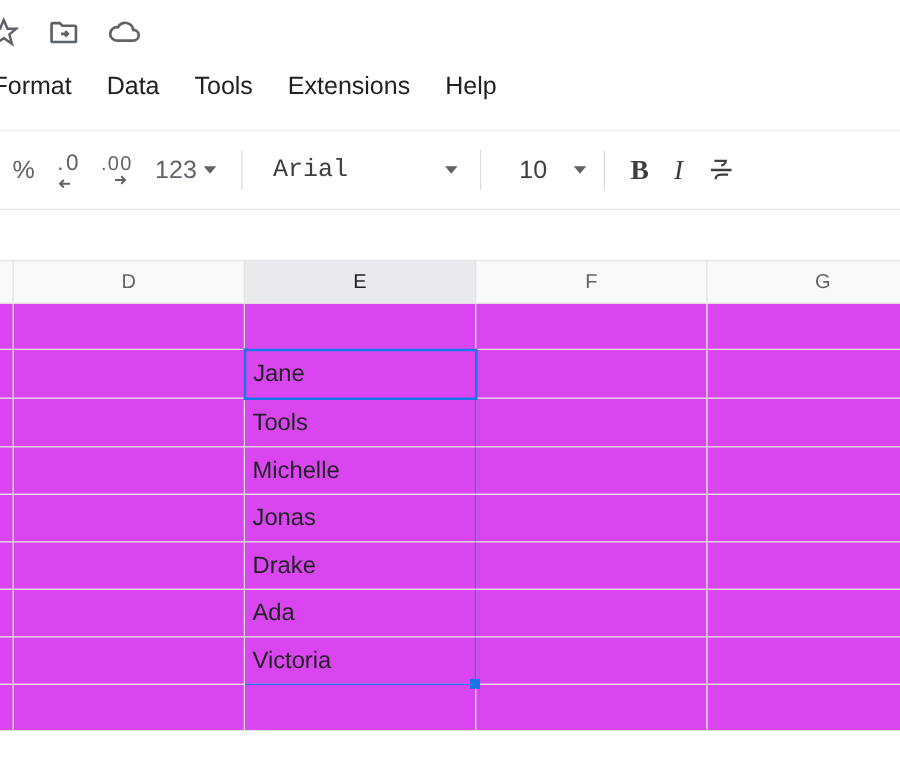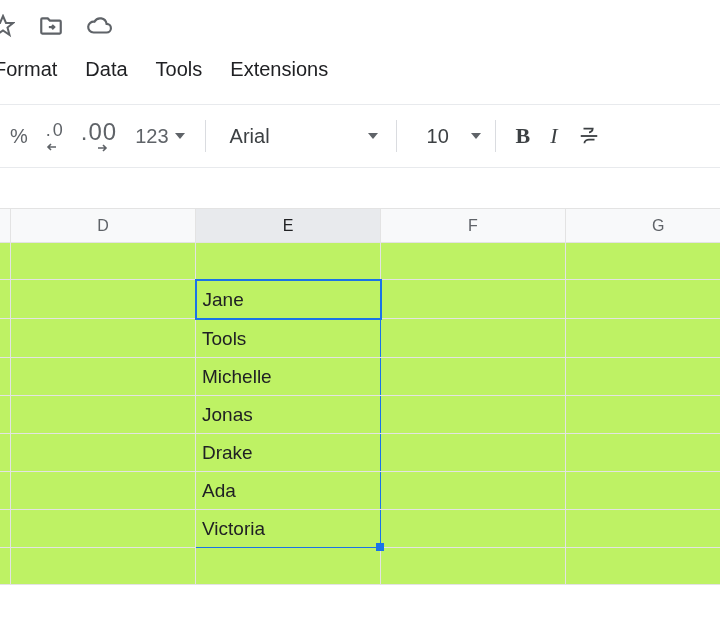--- a/index.html
+++ b/index.html
@@ -67,21 +67,21 @@
   }
   .tool.small { padding:0 8px; font-size:18px;}
   .sep {
     width:1px; height:32px; background:#dadce0;
     margin:0 10px;
   }
   .tool svg { display:block; }
   .font-sel {
     display:flex; align-items:center; justify-content:space-between;
     width:170px; padding:0 8px 0 14px;
-    color:#3c4043; font-size:20px;
+    color:#3c4043; font-size:20px;font-family:Liberation Mono, monospace;
   }
   .size-sel {
     display:flex; align-items:center; justify-content:space-between;
     width:78px; padding:0 4px 0 20px;
     color:#3c4043; font-size:20px;
   }
   .caret { width:0; height:0; border-left:5px solid transparent; border-right:5px solid transparent; border-top:6px solid #5f6368; }
   .bold { font-weight:700; font-size:22px; color:#3c4043; font-family:"Times New Roman",serif;}
   .italic { font-style:italic; font-size:22px; color:#3c4043; font-family:"Times New Roman",serif;}
   .strike { font-size:22px; color:#3c4043; font-family:"Times New Roman",serif; }
@@ -108,21 +108,21 @@
     color:#5f6368;
     font-weight:400;
     font-size:16px;
     height:34px;
   }
   table.grid th.sel {
     background:#e8eaed;
     color:#202124;
   }
   table.grid td {
-    background:#bef264;
+    background:#d946ef;
   }
   
   td.selcell {
     background:#e7effd;
     border-left:1px solid #c6d6f5;
     border-right:1px solid #c6d6f5;
     border-top:1px solid #c6d6f5;
     border-bottom:1px solid #c6d6f5;
   }
   td.selcell .cellval{
@@ -180,34 +180,35 @@
         <path d="M7 18a5 5 0 1 1 .8-9.94A6 6 0 0 1 19 10a4 4 0 0 1 0 8H7z"></path>
       </svg>
   </span>
 </div>
 
 <div class="menubar">
   <span class="menuitem first">Format</span>
   <span class="menuitem">Data</span>
   <span class="menuitem">Tools</span>
   <span class="menuitem">Extensions</span>
+  <span class="menuitem">Help</span>
 </div>
 
 <div class="toolbar-wrap">
   <div class="tool">%</div>
 
   <div class="tool small" style="flex-direction:column;gap:0;line-height:1">
     <span style="font-size:18px;letter-spacing:2px">.0<sub style="font-size:10px"></sub></span>
     <svg width="18" height="8" viewBox="0 0 18 8">
         <path d="M10 4H2M5 1L2 4l3 3" stroke="#5f6368" stroke-width="1.6" fill="none"></path>
       </svg>
   </div>
 
   <div class="tool small" style="flex-direction:column;gap:0;line-height:1">
-    <span style="font-size:24px;letter-spacing:1px">.00</span>
+    <span style="font-size:16px;letter-spacing:1px">.00</span>
     <svg width="18" height="8" viewBox="0 0 18 8">
         <path d="M8 4h8M13 1l3 3-3 3" stroke="#5f6368" stroke-width="1.6" fill="none"></path>
       </svg>
   </div>
 
   <div class="tool" style="gap:6px">
     <span>123</span>
     <span class="caret"></span>
   </div>
 

